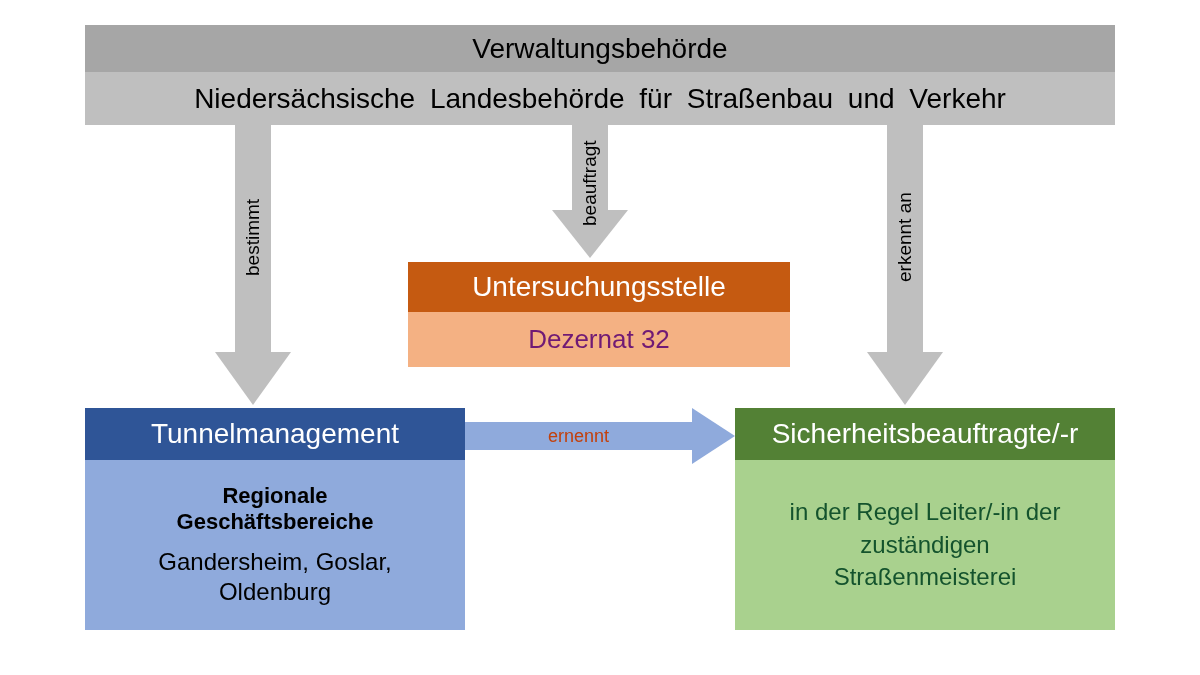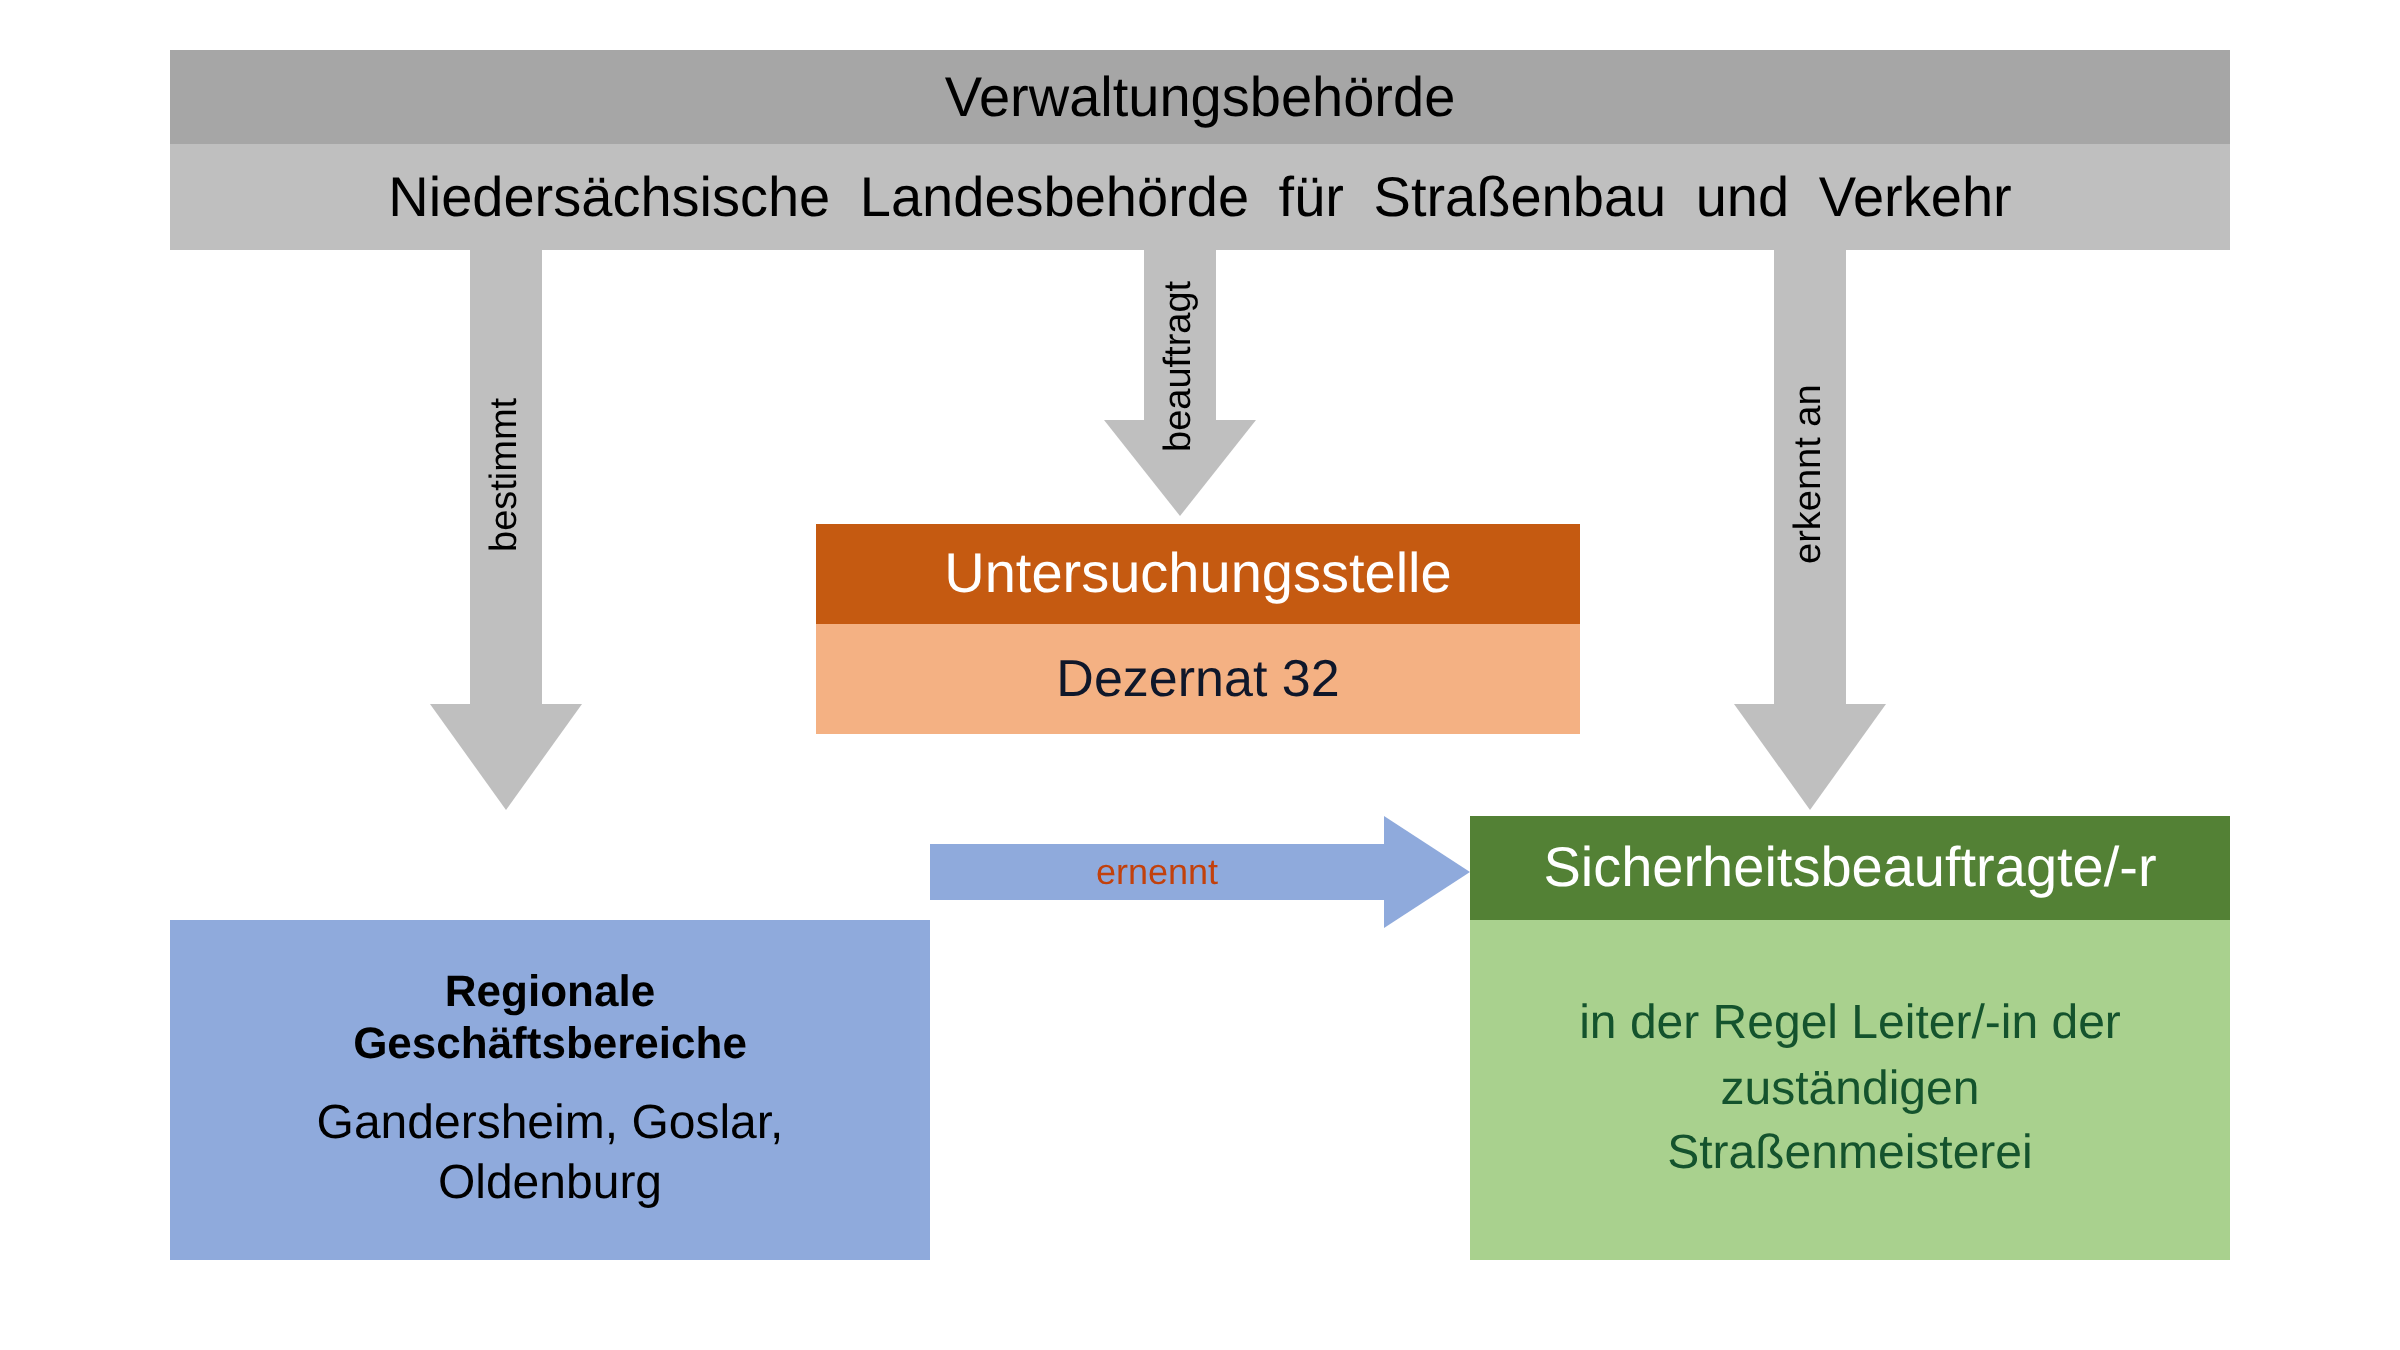--- a/index.html
+++ b/index.html
@@ -40,21 +40,21 @@
     font-size: 19px;
     color: #000000;
   }
   .vlabel-bestimmt  { left: 231px; top: 135px; width: 44px; height: 205px; }
   .vlabel-beauftragt{ left: 568px; top: 126px; width: 44px; height: 115px; }
   .vlabel-erkennt   { left: 883px; top: 135px; width: 44px; height: 205px; }
 
   
   .box-header { color: #ffffff; font-size: 28px; align-items: center; }
   .unters-header { left: 408px; top: 262px; width: 382px; height: 50px; background: #c55a11; }
-  .unters-body   { left: 408px; top: 312px; width: 382px; height: 55px; background: #f4b183; color: #0f172a; font-size: 26px; }
+  .unters-body   { left: 408px; top: 312px; width: 382px; height: 55px; background: #f4b183; color: #701a75; font-size: 26px; }
 
   .tunnel-header { left: 85px; top: 408px; width: 380px; height: 52px; background: #2f5597; }
   .tunnel-body   { left: 85px; top: 460px; width: 380px; height: 170px; background: #8faadc; color: #000000; flex-direction: column; gap: 13px; }
   .tunnel-bold { font-weight: bold; font-size: 22px; line-height: 1.18; white-space: pre-line; margin: 0; }
   .tunnel-reg  { font-size: 24px; line-height: 1.25; white-space: pre-line; margin: 0; }
 
   .sich-header { left: 735px; top: 408px; width: 380px; height: 52px; background: #538135; }
   .sich-body   { left: 735px; top: 460px; width: 380px; height: 170px; background: #a9d18e; color: #14532d; font-size: 24px; line-height: 1.35; white-space: pre-line; }
 
   
@@ -91,20 +91,23 @@
   <div class="abs head-down head-erkennt" style="border-top-color: rgb(191, 191, 191);"></div>
   <div class="abs center vlabel vlabel-erkennt">erkennt an</div>
 
   <div class="abs center box-header unters-header" style="background-color: rgb(197, 90, 17);">
     <span>Untersuchungsstelle</span>
   </div>
   <div class="abs center unters-body" style="background-color: rgb(244, 177, 131);">
     <span>Dezernat 32</span>
   </div>
 
+  <div class="abs center box-header tunnel-header" style="background-color: rgb(47, 85, 151);">
+    <span>Tunnelmanagement</span>
+  </div>
   <div class="abs center tunnel-body" style="background-color: rgb(143, 170, 220);">
     <p class="tunnel-bold">Regionale
 Geschäftsbereiche</p>
     <p class="tunnel-reg">Gandersheim, Goslar,
 Oldenburg</p>
   </div>
 
   <div class="abs center box-header sich-header" style="background-color: rgb(83, 129, 53);">
     <span>Sicherheitsbeauftragte/-r</span>
   </div>

